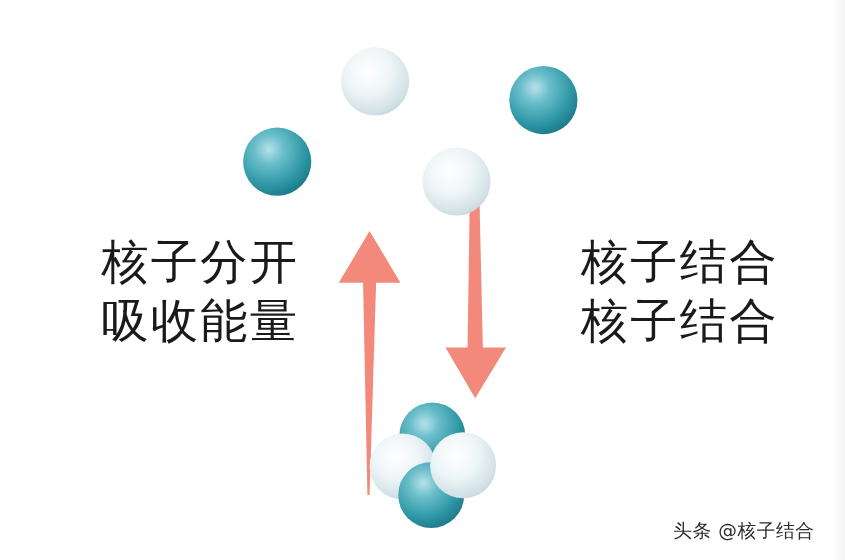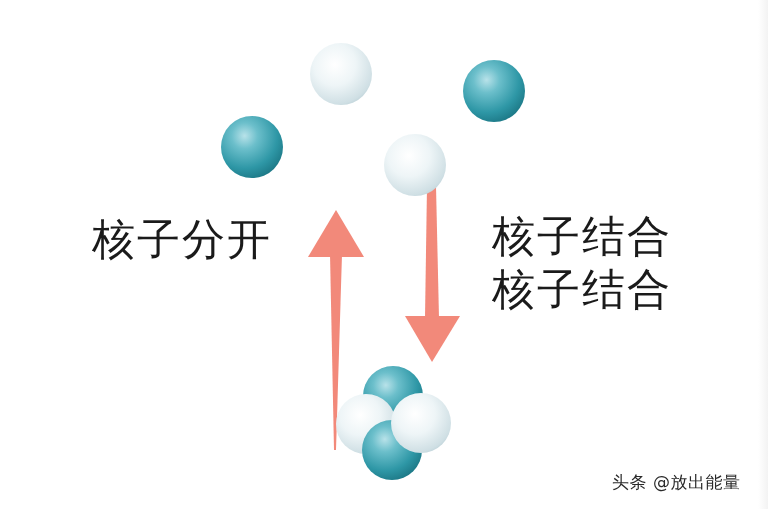--- a/index.html
+++ b/index.html
@@ -31,21 +31,21 @@
       font-size: 43px;
       line-height: 53px;
       letter-spacing: 2px;
       font-weight: 400;
     }
     .label-block .line {
       display: block;
       white-space: nowrap;
     }
     .label-left { left: 64px; top: 213px; margin-left: 28px; }
-    .label-right { left: 492px; top: 213px; font-family: Liberation Mono, monospace; }
+    .label-right { left: 528px; top: 213px; }
     .watermark {
       position: absolute;
       left: 612px;
       top: 471px;
       font-family: "DejaVu Sans", "Liberation Sans", sans-serif;
       font-size: 17px;
       color: #2a2a2a;
       white-space: nowrap;
       letter-spacing: 0.5px;
     }
@@ -92,22 +92,23 @@
       <circle cx="393" cy="396" r="30" fill="url(#tealGrad)"></circle>
       <circle cx="366" cy="424" r="30" fill="url(#whiteGrad)"></circle>
       <circle cx="392" cy="450" r="30" fill="url(#tealGrad)"></circle>
       <circle cx="421" cy="423" r="30" fill="url(#whiteGrad)"></circle>
     </g>
   </svg>
 </div>
 
 <div class="label-block label-left">
   <span class="line">核子分开</span>
+  <span class="line">吸收能量</span>
 </div>
 
 <div class="label-block label-right">
   <span class="line">核子结合</span>
   <span class="line">核子结合</span>
 </div>
 
-<div class="watermark">头条 @放出能量</div>
+<div class="watermark">头条 @核子结合</div>
 
 <div class="right-strip"></div>
 
 </body></html>

